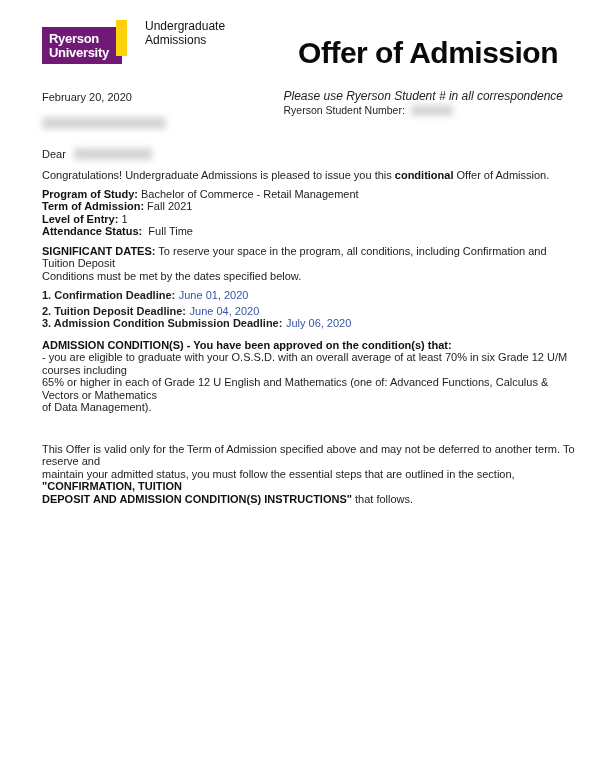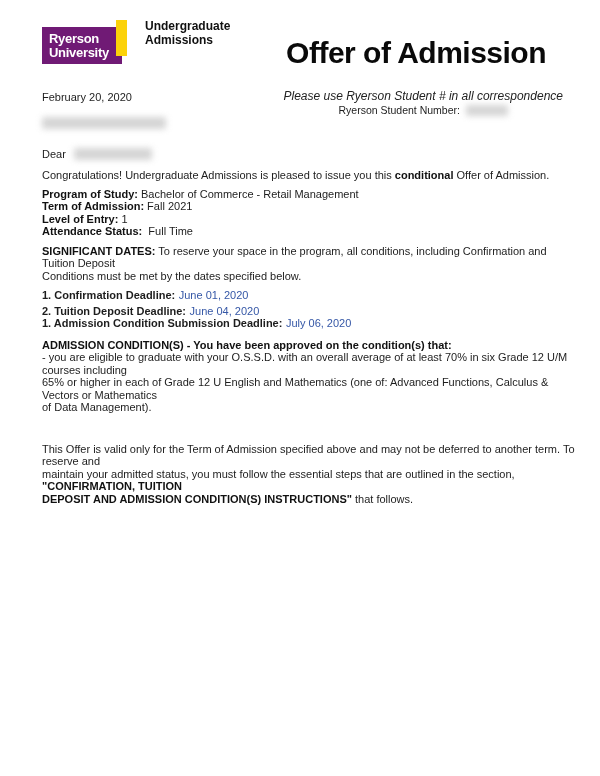--- a/index.html
+++ b/index.html
@@ -27,41 +27,41 @@
     letter-spacing:-0.3px;
   }
   .logo-yellow {
     position:absolute; left:116px; top:20px;
     width:11px; height:36px;
     background:#fcd20a;
     z-index:2;
   }
   .dept {
     position:absolute; left:145px; top:19px;
-    font-size:12px; font-weight:bold; line-height:14px; color:#111;
+    font-size:12px; font-weight:normal; line-height:14px; color:#111;
   }
   .doc-title {
-    position:absolute; right:54px; top:36px;
+    position:absolute; right:42px; top:36px;
     font-size:30px; font-weight:bold; color:#0a0a0a;
     letter-spacing:-0.5px; white-space:nowrap;
   }
   .date-line {
     position:absolute; left:42px; top:91px;
     font-size:11px;
   }
   .hdr-right {
     position:absolute; right:37px; top:89px;
     text-align:right;
   }
   .hdr-note {
     font-size:12px; font-style:italic; color:#222; margin-bottom:1px;
   }
   .hdr-sn {
     font-size:10.5px; color:#1d1d1d;
-    display:flex; align-items:center; justify-content:center;
+    display:flex; align-items:center; justify-content:flex-start;
   }
   
   .redact {
     background:#c7c7c7; border-radius:2px;
     filter:blur(3px); opacity:.75;
     display:inline-block;
   }
   .redact-sn { width:42px; height:11px; margin-left:6px; }
   .redact-address { position:absolute; left:42px; top:117px; width:124px; height:12px; }
   .redact-name { width:78px; height:12px; margin-left:8px; vertical-align:-2px; }
@@ -133,21 +133,21 @@
       <div class="row"><b>Level of Entry:</b><span class="val"> 1</span></div>
       <div class="row"><b>Attendance Status:</b><span class="val">  Full Time</span></div>
     </div>
 
     <p class="para significant"><b>SIGNIFICANT DATES:</b><span> To reserve your space in the program, all conditions, including Confirmation and Tuition Deposit
 Conditions must be met by the dates specified below.</span></p>
 
     <div class="deadlines">
       <div class="dl-row first"><b>1. Confirmation Deadline:</b><span class="dl-date" style="color: rgb(53, 87, 166);">June 01, 2020</span></div>
       <div class="dl-row"><b>2. Tuition Deposit Deadline:</b><span class="dl-date" style="color: rgb(53, 87, 166); margin-top: 35px;">June 04, 2020</span></div>
-      <div class="dl-row"><b>1. Admission Condition Submission Deadline:</b><span class="dl-date" style="color: rgb(53, 87, 166);">July 06, 2020</span></div>
+      <div class="dl-row"><b>3. Admission Condition Submission Deadline:</b><span class="dl-date" style="color: rgb(53, 87, 166);">July 06, 2020</span></div>
     </div>
 
     <p class="para conditions"><b>ADMISSION CONDITION(S) - You have been approved on the condition(s) that:</b><span id="cond-body">
 - you are eligible to graduate with your O.S.S.D. with an overall average of at least 70% in six Grade 12 U/M courses including
 65% or higher in each of Grade 12 U English and Mathematics (one of: Advanced Functions, Calculus &amp; Vectors or Mathematics
 of Data Management).</span></p>
 
     <p class="para closing"><span>This Offer is valid only for the Term of Admission specified above and may not be deferred to another term. To reserve and
 maintain your admitted status, you must follow the essential steps that are outlined in the section, </span><b>"CONFIRMATION, TUITION
 DEPOSIT AND ADMISSION CONDITION(S) INSTRUCTIONS"</b><span> that follows.</span></p>

